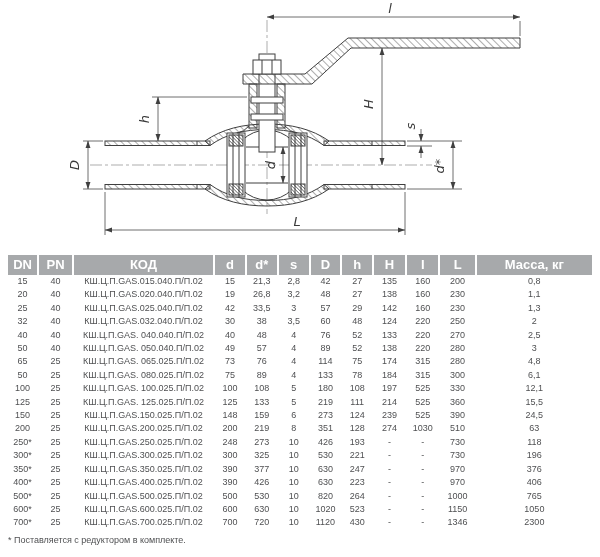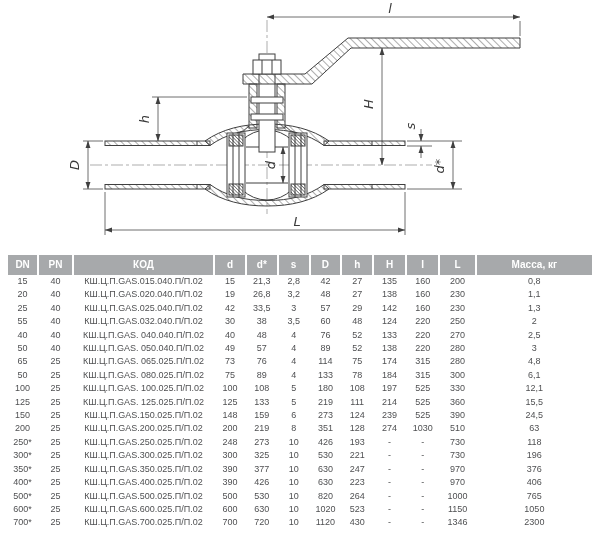--- a/index.html
+++ b/index.html
@@ -6,21 +6,21 @@
     --header-bg:#a7a9ab;
     --body-text:#4f5052;
     --line:#3f3f3f;
   }
   *{margin:0;padding:0;box-sizing:border-box;}
   html,body{background:#fff;}
   .page{width:600px;height:557px;background:#fff;overflow:hidden;font-family:"Liberation Sans",sans-serif;}
   .drawing-wrap{width:600px;height:253px;}
   svg text.dim{font-family:"DejaVu Sans",sans-serif;font-style:italic;font-size:13px;fill:#3a3a3a;}
   table.dims{width:588px;margin:2px 6px 0 6px;border-collapse:separate;border-spacing:2px 0;table-layout:fixed;}
-  table.dims th{background:var(--header-bg);color:#fff;font-size:10px;font-weight:bold;text-align:center;height:20px;line-height:20px;padding:0;}
+  table.dims th{background:var(--header-bg);color:#fff;font-size:13px;font-weight:bold;text-align:center;height:20px;line-height:20px;padding:0;}
   table.dims td{color:var(--body-text);font-size:9px;text-align:center;height:13.4px;line-height:13.4px;padding:0;white-space:nowrap;overflow:hidden;}
   col.c-dn{width:5.2%;}col.c-pn{width:5.8%;}col.c-code{width:24.8%;}
   col.c-n{width:5.3%;}col.c-h2{width:5.5%;}col.c-i{width:5.6%;}col.c-l2{width:6.1%;}col.c-mass{width:auto;}
   .footnote{margin:5px 0 0 8px;font-size:9px;color:var(--body-text);}
 </style>
 </head>
 <body>
 
 <div class="page">
 
@@ -212,21 +212,21 @@
           <td>33,5</td>
           <td>3</td>
           <td>57</td>
           <td>29</td>
           <td>142</td>
           <td>160</td>
           <td>230</td>
           <td>1,3</td>
         </tr>
         <tr>
-          <td>55</td>
+          <td>32</td>
           <td>40</td>
           <td>КШ.Ц.П.GAS.032.040.П/П.02</td>
           <td>30</td>
           <td>38</td>
           <td>3,5</td>
           <td>60</td>
           <td>48</td>
           <td>124</td>
           <td>220</td>
           <td>250</td>
@@ -438,14 +438,15 @@
           <td>1120</td>
           <td>430</td>
           <td>-</td>
           <td>-</td>
           <td>1346</td>
           <td>2300</td>
         </tr>
       </tbody>
   </table>
 
+  <div class="footnote">* Поставляется с редуктором в комплекте.</div>
 
 </div>
 
 </body></html>

